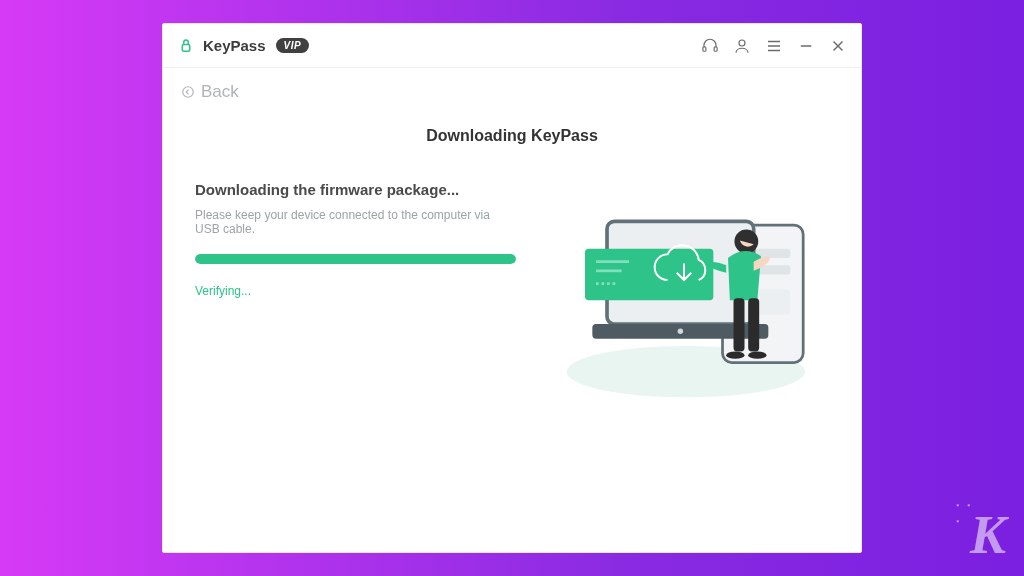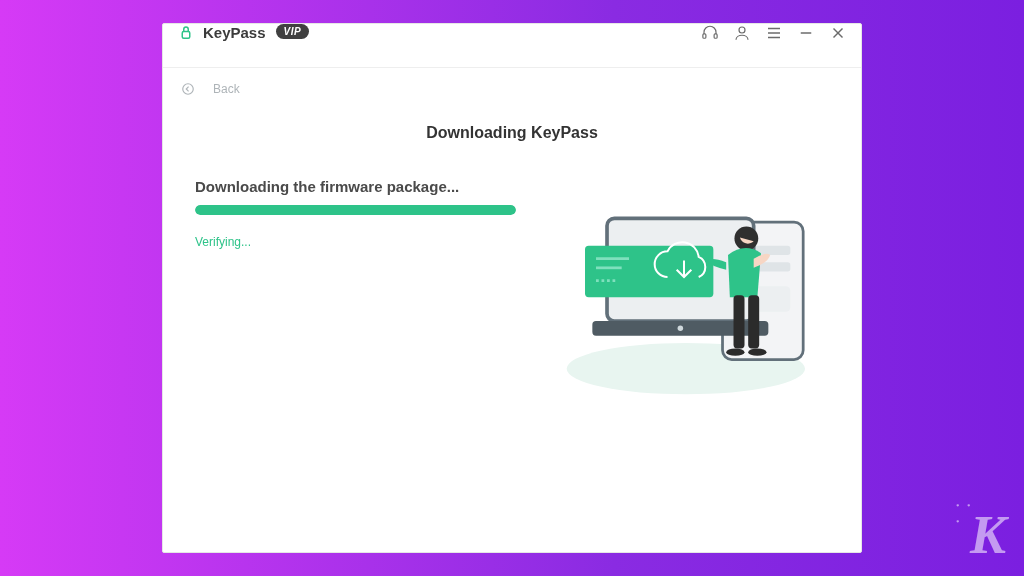--- a/index.html
+++ b/index.html
@@ -16,21 +16,21 @@
     border: 1px solid #e6e6e6;
     border-radius: 2px;
     display: flex;
     flex-direction: column;
     overflow: hidden;
   }
   
   .titlebar {
     height: 44px;
     display: flex;
-    align-items: flex-start;
+    align-items: center;
     padding: 0 14px;
     border-bottom: 1px solid #eee;
   }
   .logo-icon {
     width: 18px; height: 18px;
     display: inline-flex; align-items: center; justify-content: center;
     margin-right: 8px;
   }
   .app-title { font-weight: 700; font-size: 15px; color: #3c3c3c; margin-right: 10px; }
   .vip-badge {
@@ -43,21 +43,21 @@
     letter-spacing: .5px;
     font-style: italic;
   }
   .titlebar-spacer { flex: 1; }
   .titlebar-icons { display: flex; align-items: center; gap: 14px; }
   .titlebar-icons svg { width: 18px; height: 18px; }
   .tb-btn { color: #6b6b6b; cursor: pointer; display:flex; align-items:center; justify-content:center; }
 
   
   .backrow { padding: 14px 18px 0; }
-  .back-btn { display: inline-flex; align-items: center; gap: 18px; color: #aeb4b8; font-size: 12px; cursor: pointer; }
+  .back-btn { display: inline-flex; align-items: center; gap: 6px; color: #aeb4b8; font-size: 17px; cursor: pointer; }
   .back-btn svg { width: 14px; height: 14px; }
 
   
   .content { flex: 1; padding: 24px 0 0; }
   .page-title { text-align: center; font-weight: 700; color: #333; font-size: 16px; margin-bottom: 36px; }
   .cols { display: flex; padding: 0 32px; }
   .left { flex: 1.05; padding-right: 8px; }
   .right { flex: 1; position: relative; }
 
   .sub-title { font-weight: 600; color: #4a4a4a; font-size: 15px; margin-bottom: 10px; }
@@ -140,20 +140,21 @@
       </svg>
       <span>Back</span>
     </span>
   </div>
 
   <div class="content">
     <div class="page-title">Downloading KeyPass</div>
     <div class="cols">
       <div class="left">
         <div class="sub-title">Downloading the firmware package...</div>
+        <div class="instruction">Please keep your device connected to the computer via USB cable.</div>
         <div class="progressbar">
           <div class="fill" style="width: 100%;"></div>
         </div>
         <div class="status-text">Verifying...</div>
       </div>
       <div class="right">
         <div class="illus">
           <svg viewBox="0 0 320 240" width="100%" height="100%">
 
             <ellipse cx="170" cy="208" rx="130" ry="28" fill="#e8f5f0"></ellipse>

